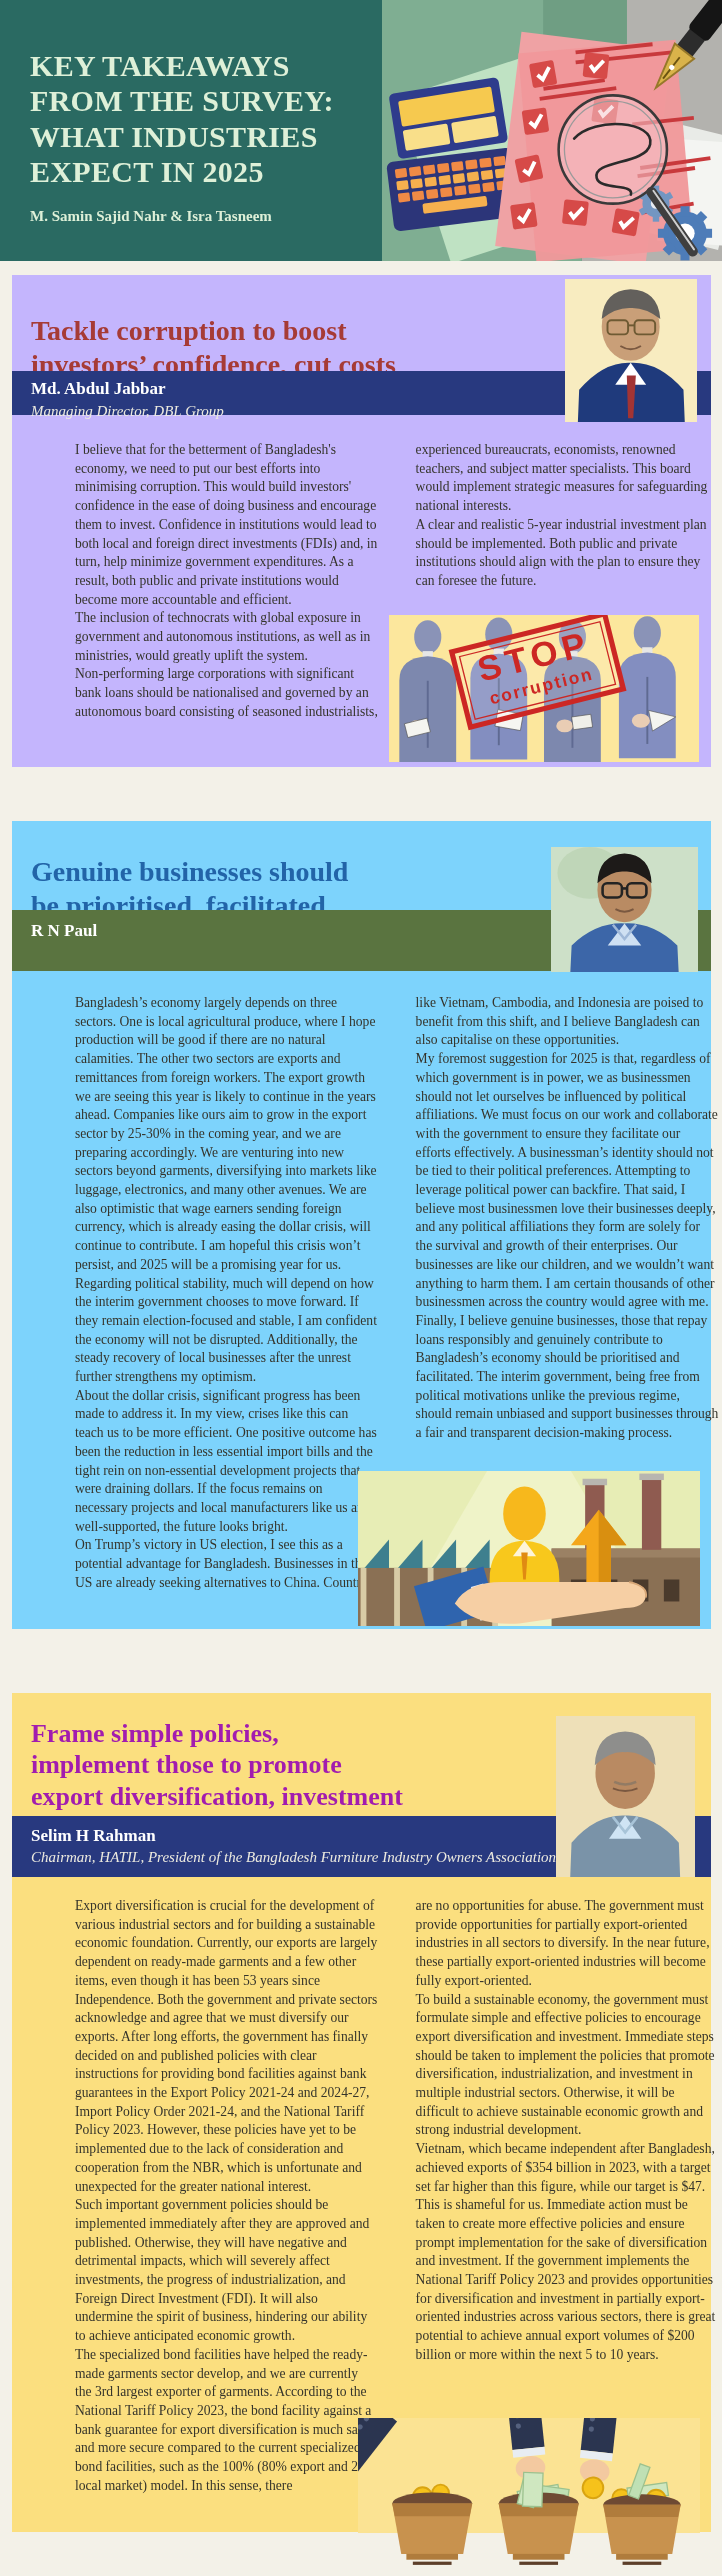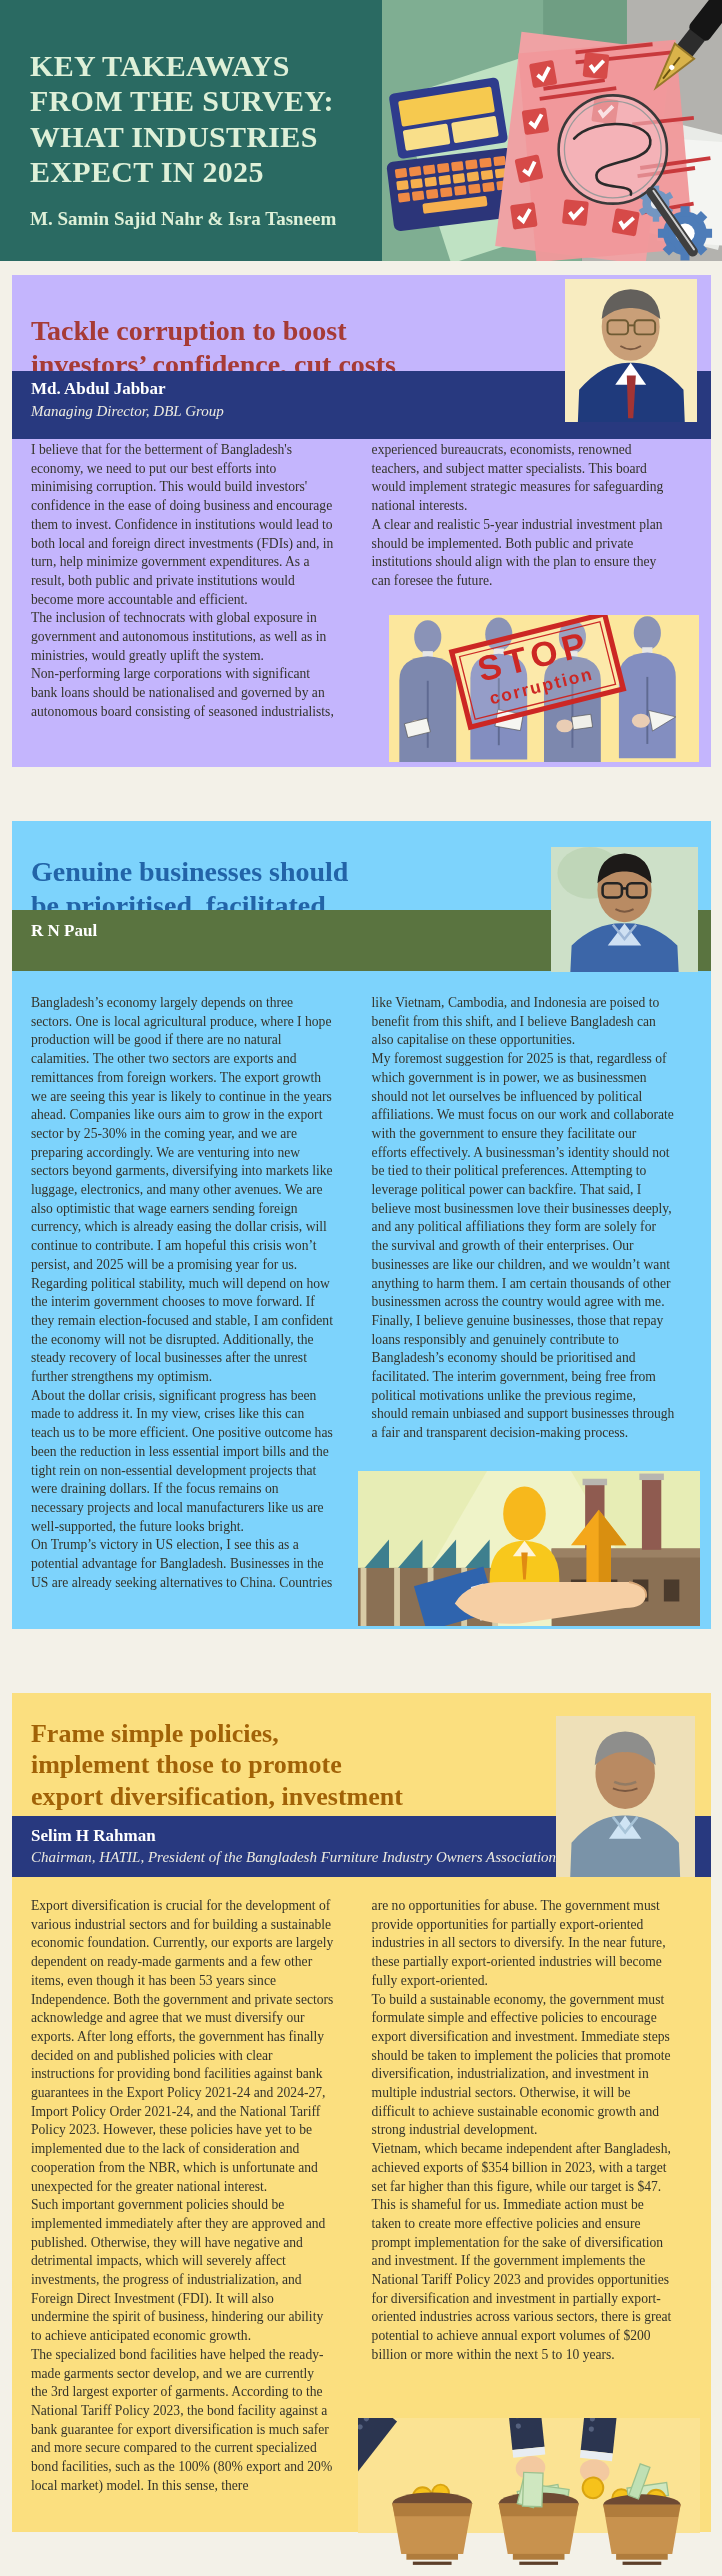--- a/index.html
+++ b/index.html
@@ -5,47 +5,47 @@
   html,body {margin:0; padding:0; background:#e8e6dd;}
   #canvas {position:relative; width:723px; height:2576px; background:#f3f1e8; overflow:hidden;
            font-family:"Liberation Serif", serif;}
 
   
   .header {position:absolute; left:0; top:0; width:723px; height:261px; background:#2a6a62;padding-left:20px;}
   .header-illus {position:absolute; right:0; top:0; width:361px; height:261px;}
   .header-title {position:absolute; left:30px; top:28px; width:336px;
                  font-weight:bold; font-size:30px; line-height:1.18; letter-spacing:0.3px;
                  color:#def0d8; white-space:pre-line;}
-  .header-byline {position:absolute; left:30px; top:208px; font-weight:bold; font-size:19px; color:#def0d8;}
+  .header-byline {position:absolute; left:30px; top:208px; font-weight:bold; font-size:15px; color:#def0d8;}
 
   
   .card {position:absolute; left:11.6px; width:699px;}
   .s1 {top:275px;  height:492px;  background:#c4b5fd;}
   .s2 {top:821px; height:808px; background:#7dd3fc;}
   .s3 {top:1693px; height:839px; background:#fbdf7f;}
 
   .headline {position:absolute; left:19.4px; margin:0; font-weight:bold; white-space:pre-line;}
   .s1 .headline {top:39px;  font-size:28px; line-height:1.22; color:#a63b36;}
   .s2 .headline {top:34px;  font-size:28px; line-height:1.22; color:#2264a8;}
-  .s3 .headline {top:24.5px;  font-size:26px; line-height:1.22; color:#a16207;}
+  .s3 .headline {top:24.5px;  font-size:26px; line-height:1.22; color:#a21caf;}
 
   .namebar {position:absolute; left:0; width:100%; box-sizing:border-box; padding:8.4px 0 0 19.4px;}
-  .s1 .namebar {top:96px; height:68px;  background:#28397f;}
+  .s1 .namebar {top:96px; height:44px;  background:#28397f;}
   .s2 .namebar {top:89px; height:61px;  background:#5a7440; padding-top:11px;}
   .s3 .namebar {top:123px; height:61px;  background:#28397f; padding-top:9.7px;}
   .pname  {font-weight:bold; font-size:17px; color:#ffffff; margin:0;}
   .ptitle {font-style:italic; font-size:15px; color:#eceadf; margin:3.2px 0 0 0;}
 
   .portrait {position:absolute; z-index:3;}
   .s1 .portrait {right:14px; top:3.9px;  width:132px; height:143px;}
   .s2 .portrait {right:13px; top:26px; width:147px; height:125px;}
   .s3 .portrait {right:15.5px; top:23px; width:139px; height:161px;}
   .portrait svg, .header-illus svg, .illus svg {width:100%; height:100%; display:block;}
 
-  .col {position:absolute; font-size:13.6px; line-height:18.7px; color:#35342b; text-align:left;}
+  .col {position:absolute; font-size:13.6px; line-height:18.7px; color:#35342b; text-align:left;margin-left:44px;}
   .col p {margin:0;}
   .s1 .col {top:166px;}
   .s2 .col {top:173px;}
   .s3 .col {top:204px;}
   .col.left  {left:19.4px;  width:303px;}
   .col.right {left:360px; width:303px;}
 
   .illus {position:absolute; z-index:2;}
   .s1 .illus {right:11.6px; bottom:5.2px;   width:310px; height:147px;}
   .s2 .illus {right:10.3px; bottom:2.6px;   width:342px; height:155px;}

